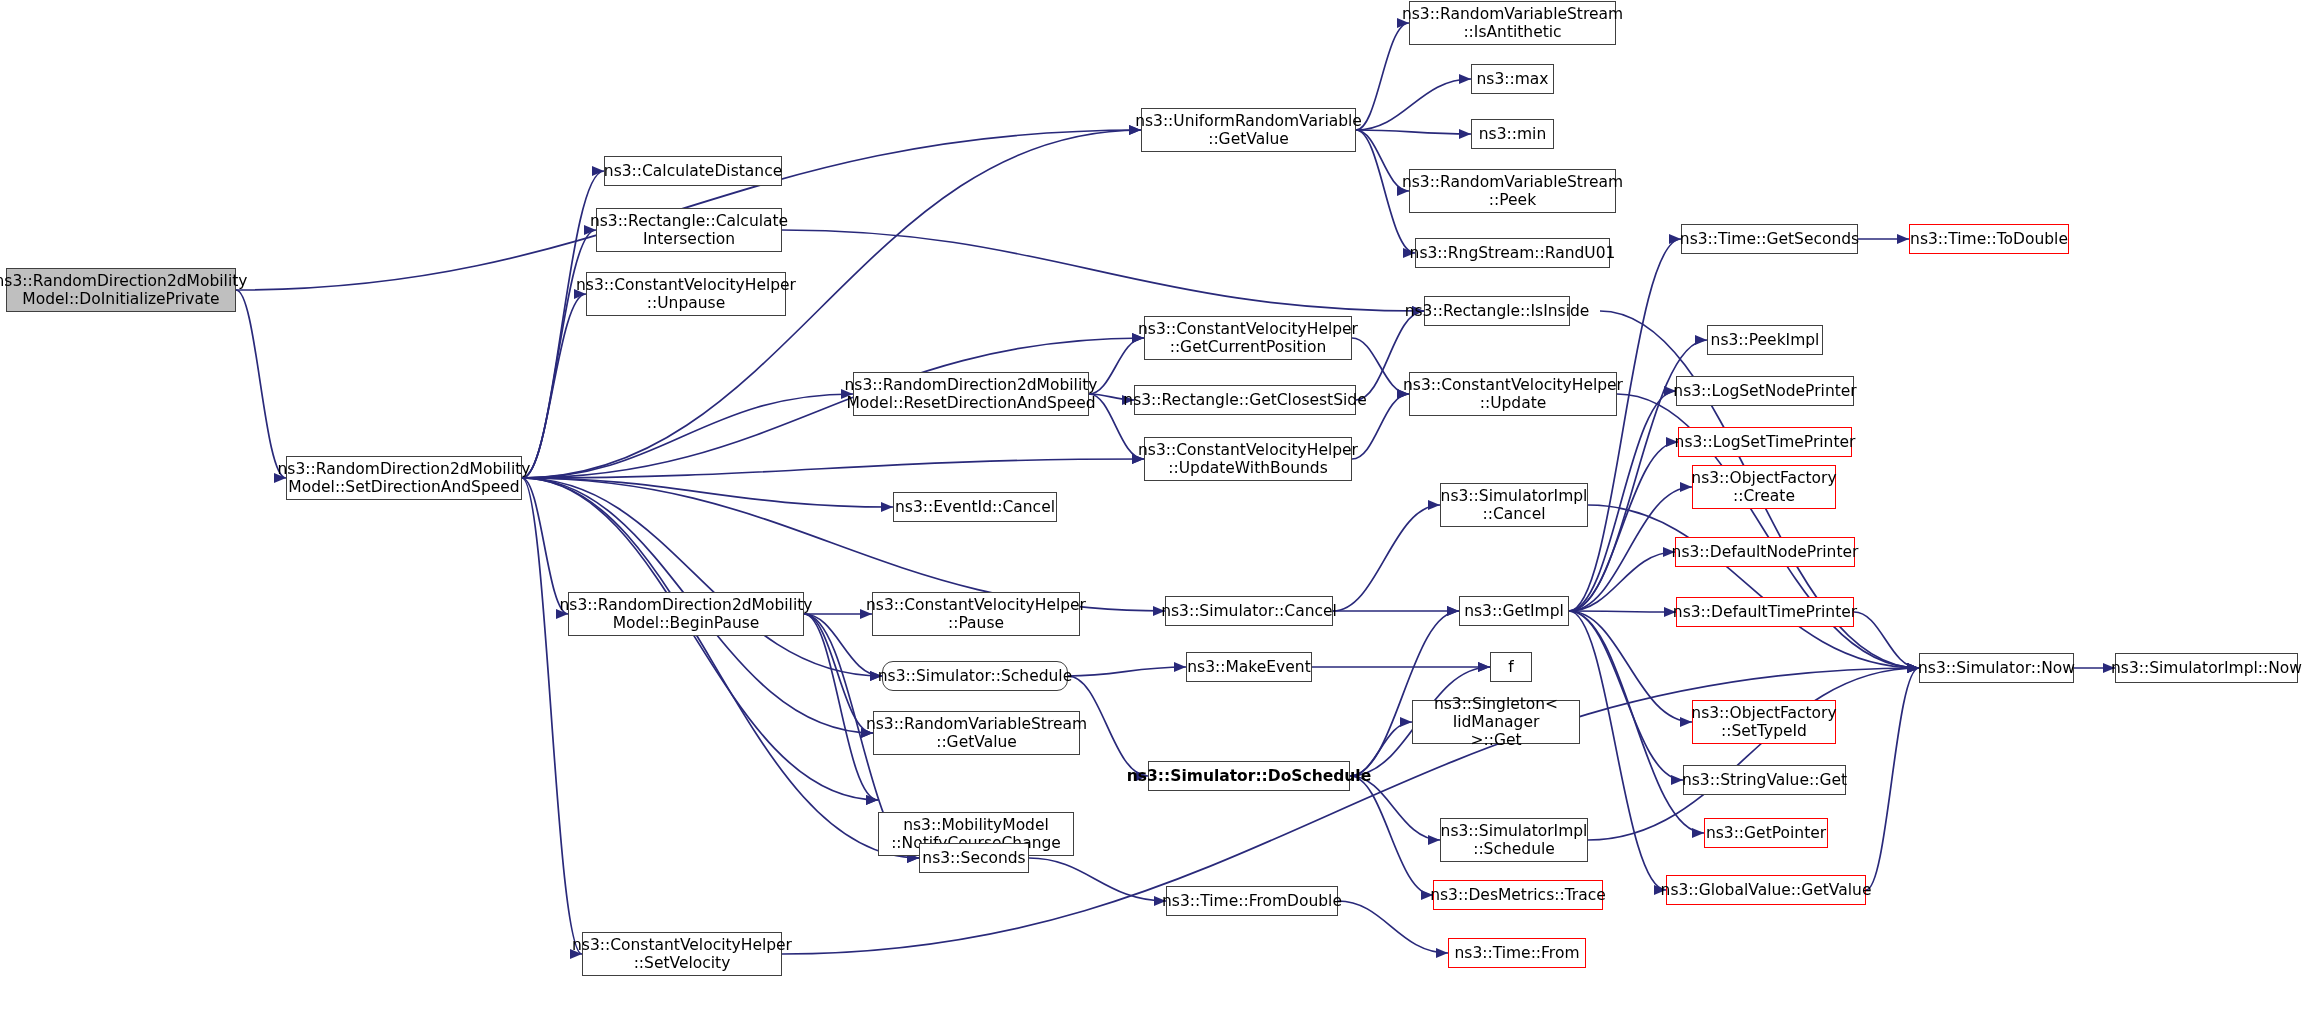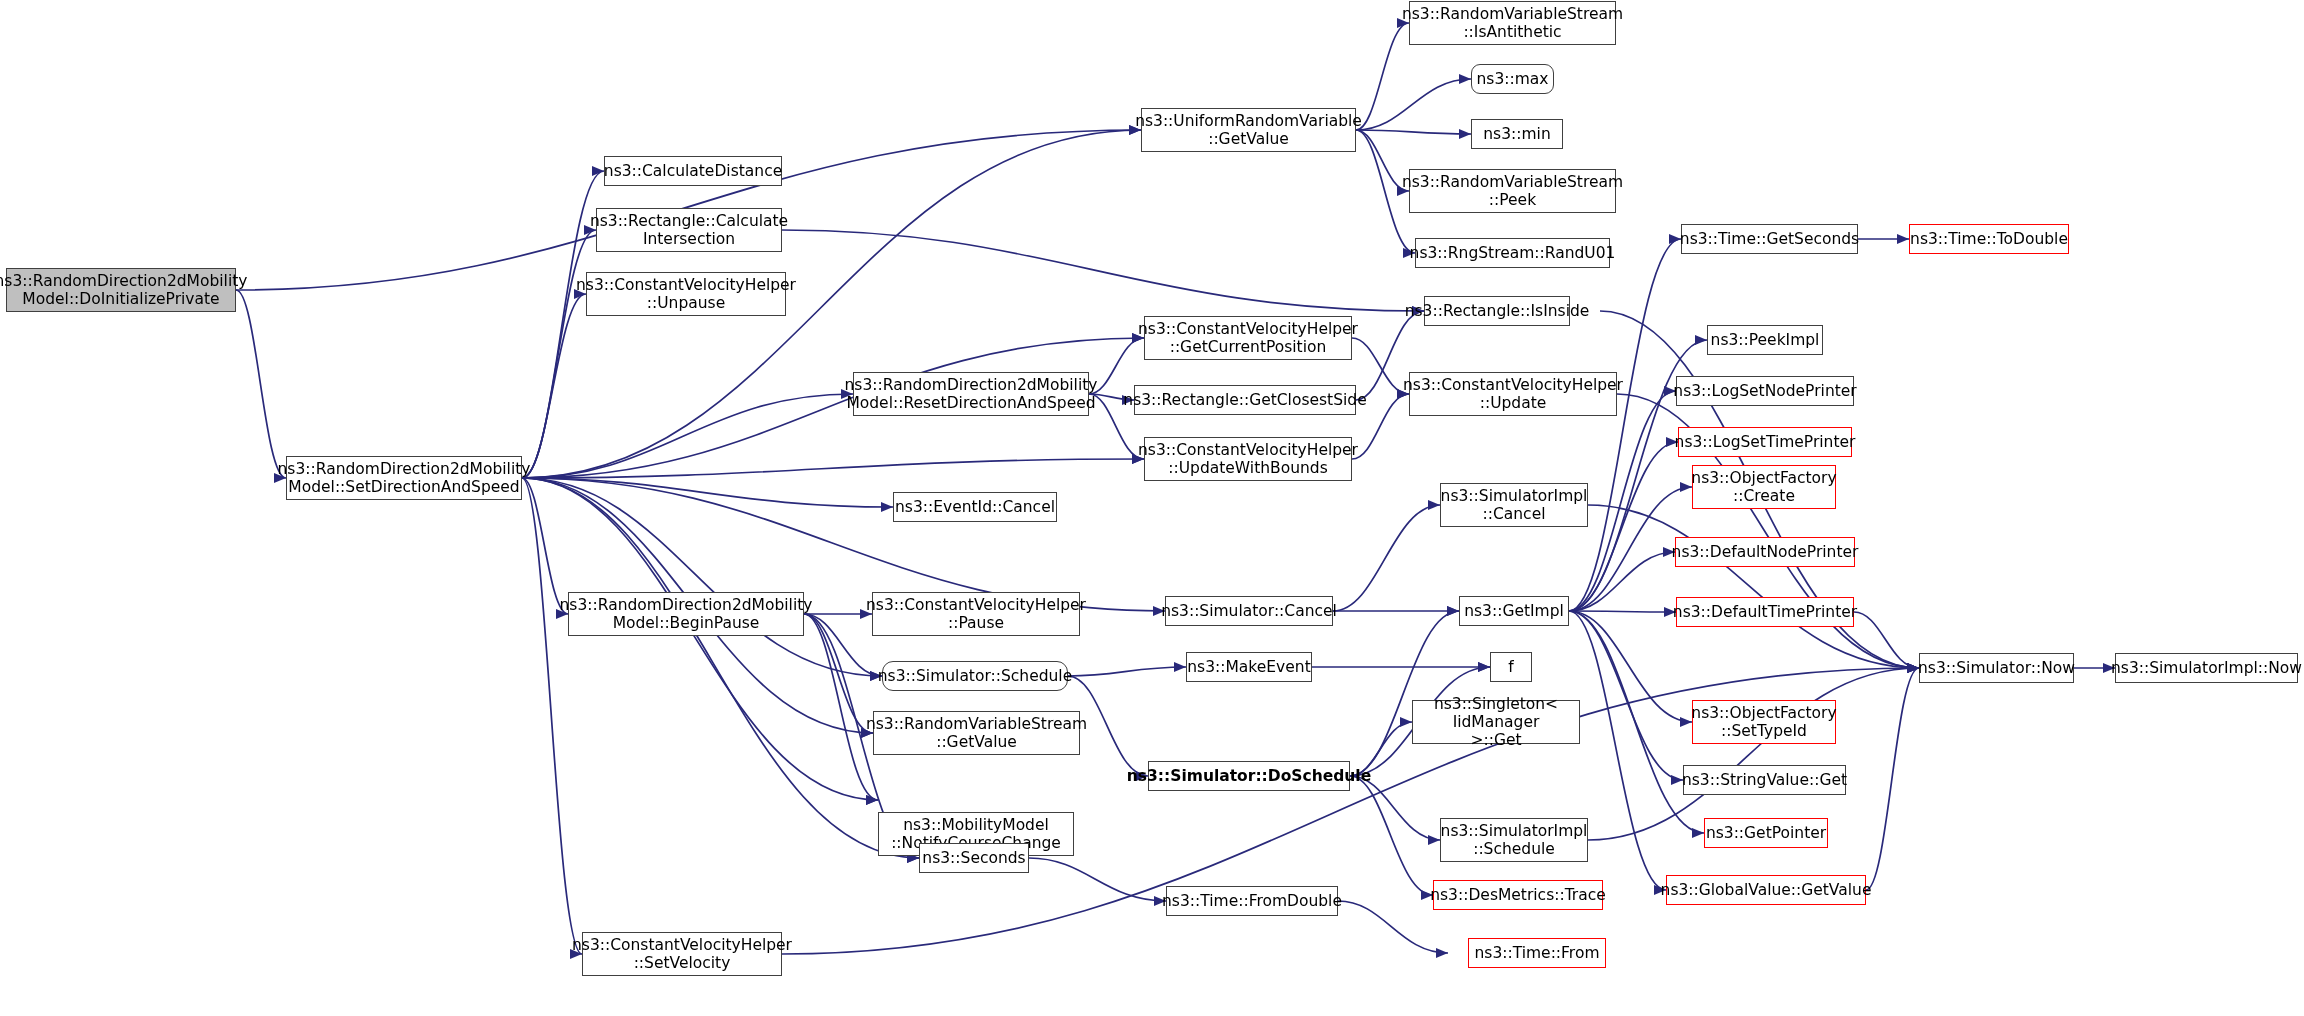--- a/index.html
+++ b/index.html
@@ -167,22 +167,22 @@
 Model::ResetDirectionAndSpeed</div>
     <div class="node" style="left: 893px; top: 492px; width: 164px; height: 30px;">ns3::EventId::Cancel</div>
     <div class="node" style="left: 568px; top: 592px; width: 236px; height: 44px;">ns3::RandomDirection2dMobility
 Model::BeginPause</div>
     <div class="node" style="left: 582px; top: 932px; width: 200px; height: 44px;">ns3::ConstantVelocityHelper
 ::SetVelocity</div>
     <div class="node" style="left: 1141px; top: 108px; width: 215px; height: 44px;">ns3::UniformRandomVariable
 ::GetValue</div>
     <div class="node" style="left: 1409px; top: 1px; width: 207px; height: 44px;">ns3::RandomVariableStream
 ::IsAntithetic</div>
-    <div class="node" style="left: 1471px; top: 64px; width: 83px; height: 30px; border-radius: 9px;">ns3::max</div>
-    <div class="node" style="left: 1471px; top: 119px; width: 92px; height: 30px;">ns3::min</div>
+    <div class="node" style="left: 1471px; top: 64px; width: 83px; height: 30px;">ns3::max</div>
+    <div class="node" style="left: 1471px; top: 119px; width: 83px; height: 30px;">ns3::min</div>
     <div class="node" style="left: 1409px; top: 169px; width: 207px; height: 44px;">ns3::RandomVariableStream
 ::Peek</div>
     <div class="node" style="left: 1415px; top: 238px; width: 195px; height: 30px;">ns3::RngStream::RandU01</div>
     <div class="node" style="left: 1144px; top: 316px; width: 208px; height: 44px;">ns3::ConstantVelocityHelper
 ::GetCurrentPosition</div>
     <div class="node" style="left: 1134px; top: 385px; width: 222px; height: 30px;">ns3::Rectangle::GetClosestSide</div>
     <div class="node" style="left: 1144px; top: 437px; width: 208px; height: 44px;">ns3::ConstantVelocityHelper
 ::UpdateWithBounds</div>
     <div class="node" style="left: 1424px; top: 296px; width: 146px; height: 30px;">ns3::Rectangle::IsInside</div>
     <div class="node" style="left: 1409px; top: 372px; width: 208px; height: 44px;">ns3::ConstantVelocityHelper
@@ -191,21 +191,21 @@
 ::Cancel</div>
     <div class="node" style="left: 1165px; top: 596px; width: 168px; height: 30px;">ns3::Simulator::Cancel</div>
     <div class="node" style="left: 1186px; top: 652px; width: 126px; height: 30px;">ns3::MakeEvent</div>
     <div class="node" style="left: 1412px; top: 700px; width: 168px; height: 44px;">ns3::Singleton&lt; IidManager
 &gt;::Get</div>
     <div class="node" style="left: 1148px; top: 761px; width: 202px; height: 30px; font-weight: bold;">ns3::Simulator::DoSchedule</div>
     <div class="node" style="left: 1440px; top: 818px; width: 148px; height: 44px;">ns3::SimulatorImpl
 ::Schedule</div>
     <div class="node redbox" style="left: 1433px; top: 880px; width: 170px; height: 30px;">ns3::DesMetrics::Trace</div>
     <div class="node" style="left: 1166px; top: 886px; width: 172px; height: 30px;">ns3::Time::FromDouble</div>
-    <div class="node redbox" style="left: 1448px; top: 938px; width: 138px; height: 30px; margin-left: 20px;">ns3::Time::From</div>
+    <div class="node redbox" style="left: 1448px; top: 938px; width: 138px; height: 30px;">ns3::Time::From</div>
     <div class="node" style="left: 1459px; top: 596px; width: 110px; height: 30px;">ns3::GetImpl</div>
     <div class="node" style="left: 1490px; top: 652px; width: 42px; height: 30px;">f</div>
     <div class="node" style="left: 872px; top: 592px; width: 208px; height: 44px;">ns3::ConstantVelocityHelper
 ::Pause</div>
     <div class="node" style="left: 882px; top: 661px; width: 186px; height: 30px; border-radius: 11px;">ns3::Simulator::Schedule</div>
     <div class="node" style="left: 873px; top: 711px; width: 207px; height: 44px;">ns3::RandomVariableStream
 ::GetValue</div>
     <div class="node" style="left: 878px; top: 812px; width: 196px; height: 44px;">ns3::MobilityModel
 ::NotifyCourseChange</div>
     <div class="node" style="left: 919px; top: 843px; width: 110px; height: 30px;">ns3::Seconds</div>

